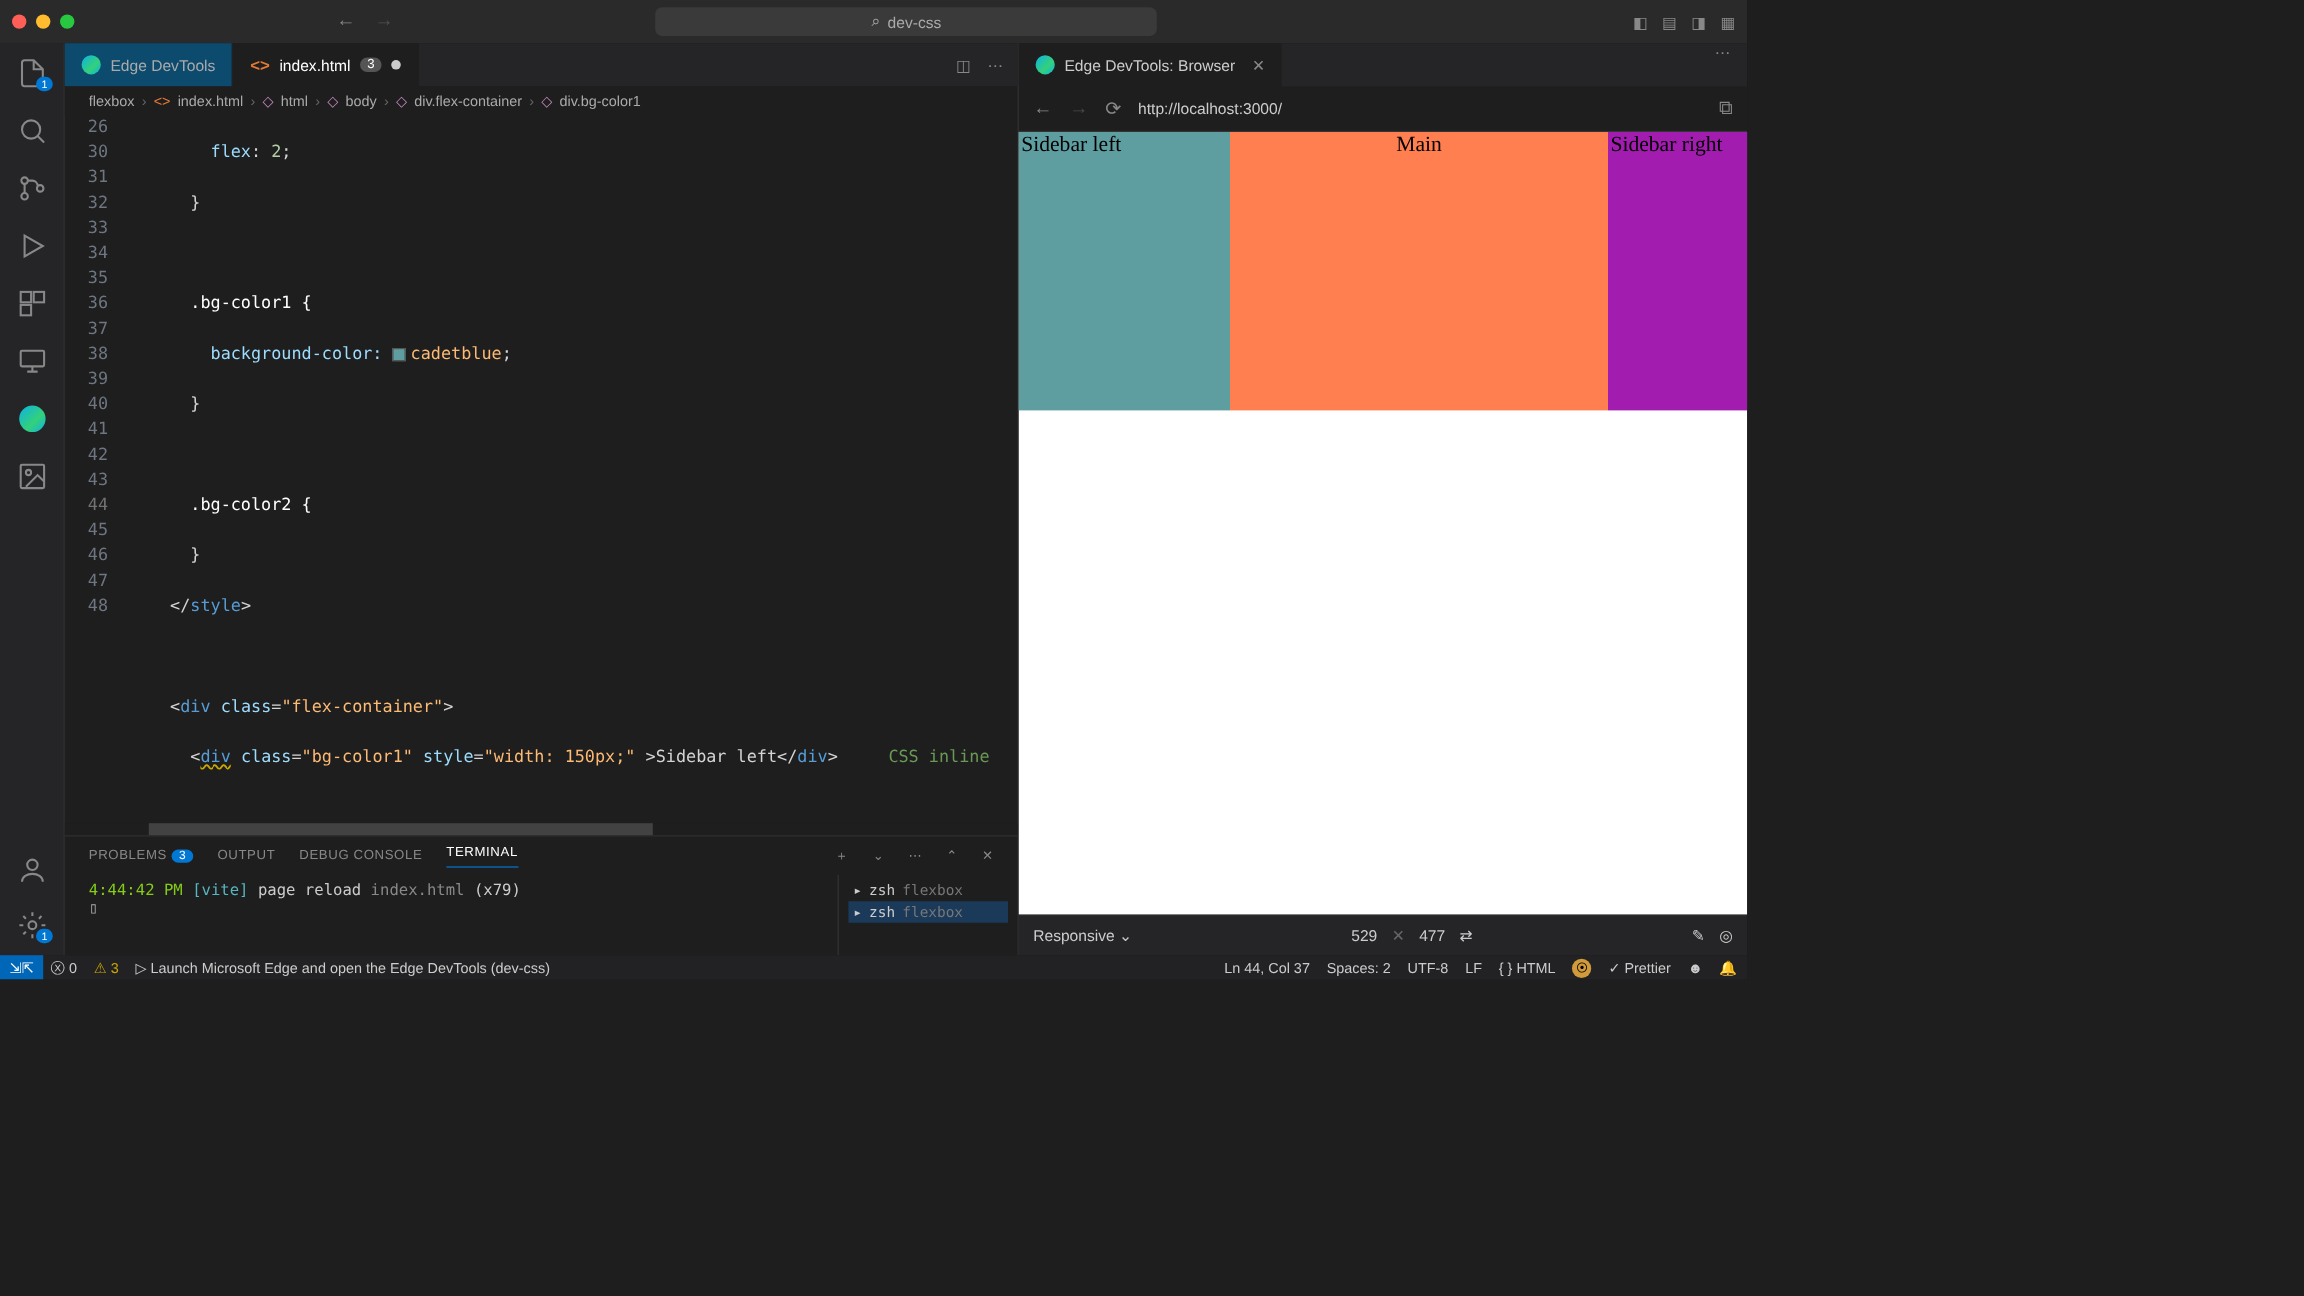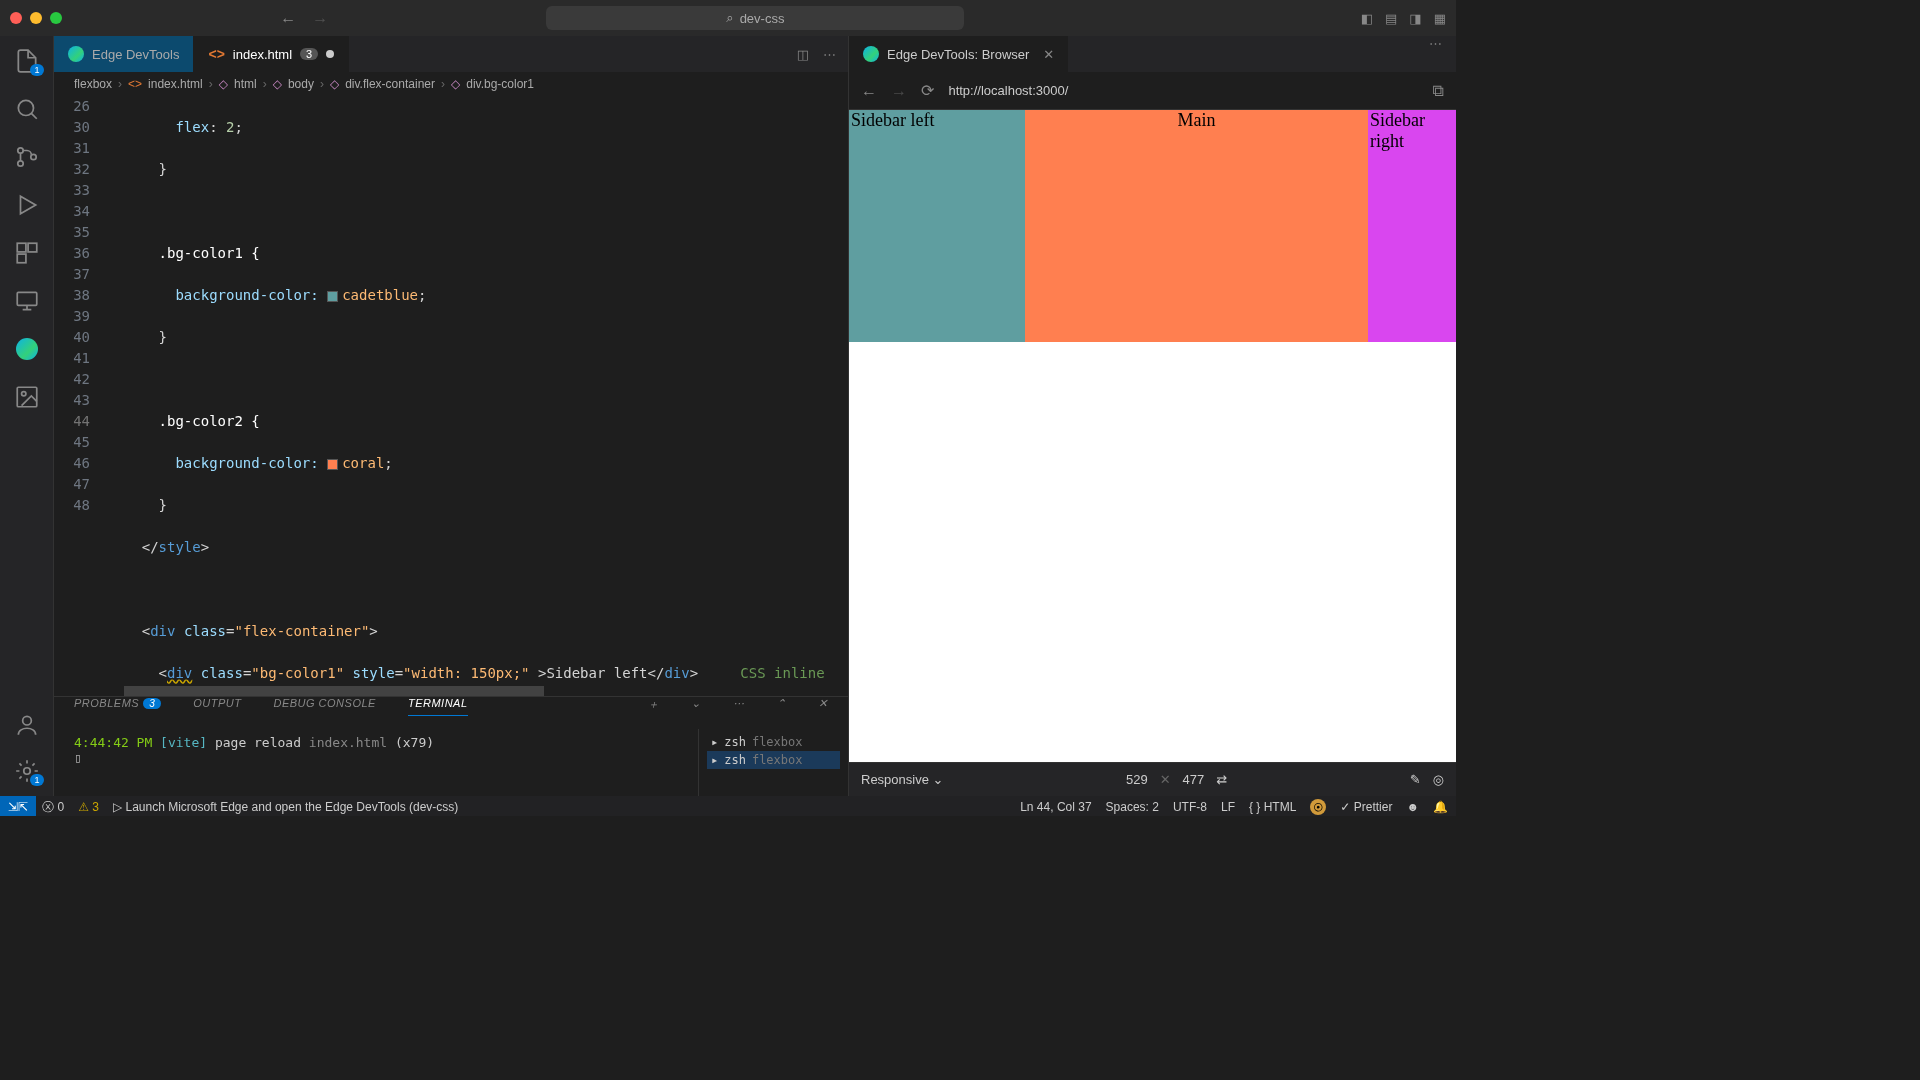--- a/index.html
+++ b/index.html
@@ -163,27 +163,26 @@
 
 .panel {
   height: 100px;
   border-top: 1px solid #333;
   display: flex;
   flex-direction: column;
 }
 .panel-tabs {
   height: 32px;
   display: flex;
-  align-items: flex-start;
-  gap: 32px;
+  align-items: center;
+  gap: 20px;
   padding: 0 20px;
   color: #888;
   font-size: 11px;
   letter-spacing: 0.5px;
-  font-style: italic;
 }
 .panel-tabs .ptab.active { color: #fff; border-bottom: 1px solid #0078d4; padding-bottom: 6px;}
 .panel-tabs .pbadge { background: #0078d4; border-radius: 8px; padding: 0 6px; color: #fff; margin-left: 4px; font-size: 10px;}
 .panel-tabs .spacer { flex: 1; }
 .panel-tabs .pact { color: #888; cursor: pointer; }
 .panel-body {
   flex: 1;
   display: flex;
   font-family: "Menlo", monospace;
   font-size: 13px;
@@ -249,21 +248,21 @@
 }
 .flexprev {
   display: flex;
   height: 232px;
   font-family: Georgia, serif;
   font-size: 18px;
   color: #000;
 }
 .fp-left { width: 176px; background: #5f9ea0; text-align: left; padding: 0 2px;}
 .fp-main { flex: 1; background: #ff7f50; text-align: center; }
-.fp-right { width: 88px; background: #d946ef; text-align: left; padding: 0 2px; }
+.fp-right { width: 116px; background: #a21caf; text-align: left; padding: 0 2px; }
 
 .dt-footer {
   height: 34px;
   border-top: 1px solid #333;
   display: flex;
   align-items: center;
   padding: 0 12px;
   gap: 12px;
   color: #ccc;
   font-size: 13px;
@@ -452,21 +451,20 @@
       </div>
       <div class="code">
 <div>        <span class="tok-prop">flex</span><span class="tok-punc">:</span> <span class="tok-num">2</span><span class="tok-punc">;</span></div>
 <div>      <span class="tok-punc">}</span></div>
 <div> </div>
 <div>      <span class="tok-sel">.bg-color1 {</span></div>
 <div>        <span class="tok-prop">background-color:</span> <span class="swatch sw-cadet"></span><span class="tok-str">cadetblue</span><span class="tok-punc">;</span></div>
 <div>      <span class="tok-punc">}</span></div>
 <div> </div>
 <div>      <span class="tok-sel">.bg-color2 {</span></div>
-<div>        <span class="tok-prop">background-color:</span> <span class="swatch sw-coral"></span><span class="tok-str">coral</span><span class="tok-punc">;</span></div>
 <div>      <span class="tok-punc">}</span></div>
 <div>    <span class="tok-punc">&lt;/</span><span class="tok-tag">style</span><span class="tok-punc">&gt;</span></div>
 <div> </div>
 <div>    <span class="tok-punc">&lt;</span><span class="tok-tag">div</span> <span class="tok-attr">class</span><span class="tok-punc">=</span><span class="tok-str">"flex-container"</span><span class="tok-punc">&gt;</span></div>
 <div>      <span class="tok-punc">&lt;</span><span class="tok-tag squiggle">div</span> <span class="tok-attr">class</span><span class="tok-punc">=</span><span class="tok-str">"bg-color1"</span> <span class="tok-attr">style</span><span class="tok-punc">=</span><span class="tok-str">"width: 150px;"</span> <span class="tok-punc">&gt;</span><span>Sidebar left</span><span class="tok-punc">&lt;/</span><span class="tok-tag">div</span><span class="tok-punc">&gt;</span>     <span class="tok-hint">CSS inline</span></div>
 
 
 
 
 

